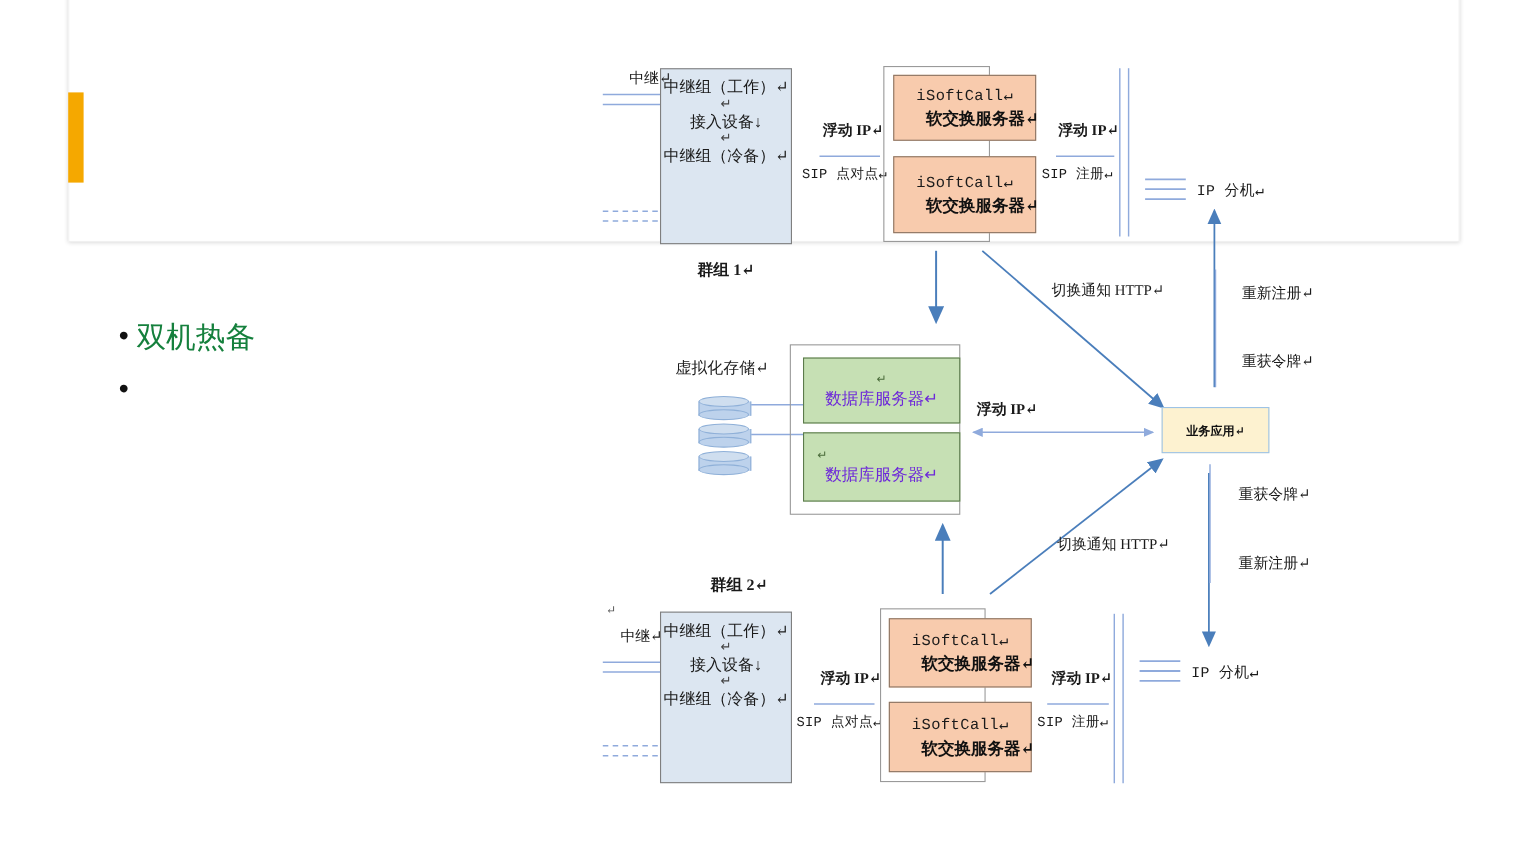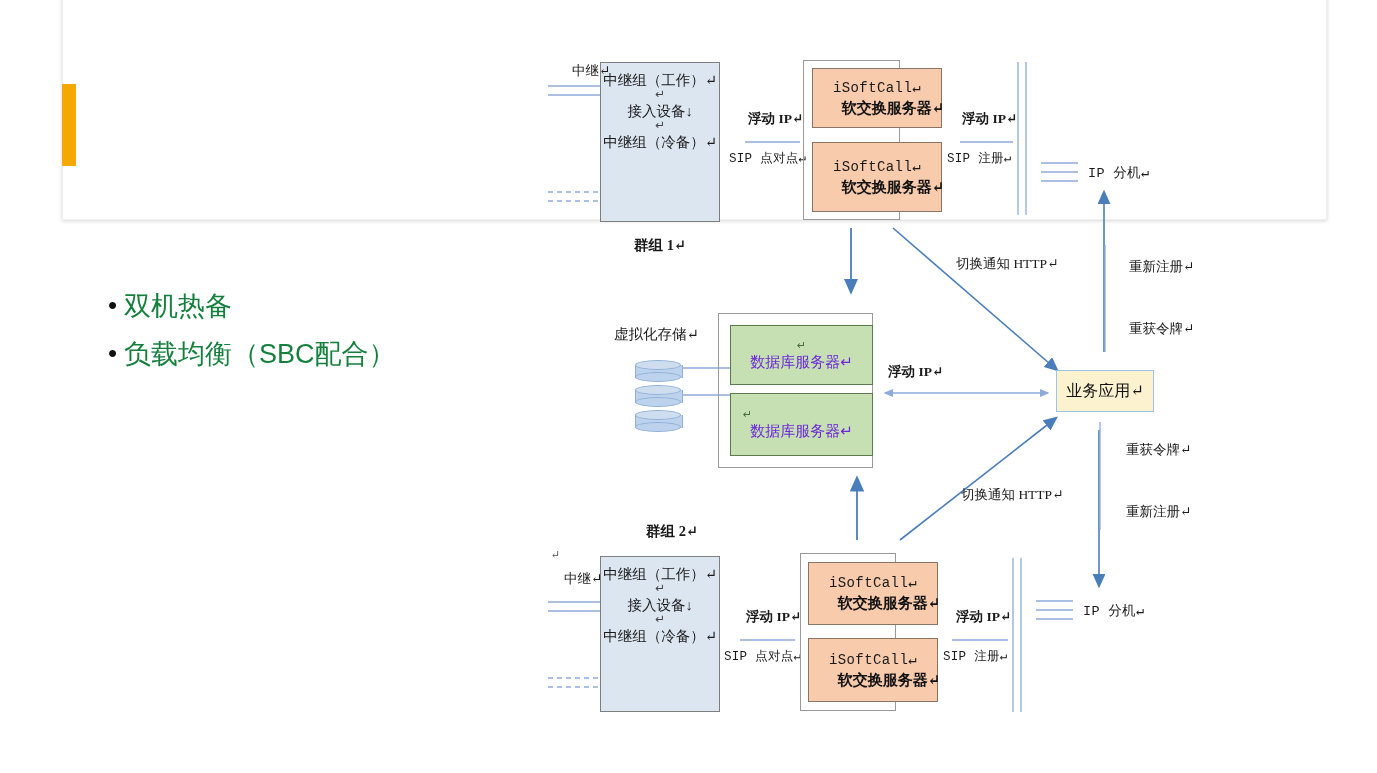--- a/index.html
+++ b/index.html
@@ -92,21 +92,21 @@
     font-size:15px;color:#6d28d9;white-space:nowrap;
   }
 
   
   .app-box{
     border:1px solid #9dc3e6;background:#fdf2d0;
     display:flex;align-items:center;justify-content:center;
   }
   .app-label{
     font-family:"Liberation Serif","DejaVu Serif",serif;
-    font-size:16px;color:#111;white-space:nowrap;
+    font-size:11px;color:#111;white-space:nowrap;font-weight:bold;
   }
 
   
   .lbl{
     position:absolute;white-space:nowrap;color:#1a1a1a;
     font-family:"Liberation Serif","DejaVu Serif",serif;
   }
   .lbl-cn{font-size:14.5px;}
   .lbl-cn-sm{font-size:13.5px;margin-left:16px;}
   .lbl-bold{font-weight:bold;font-size:14.5px;}
@@ -138,21 +138,20 @@
   <div class="title-card"></div>
   <div class="accent-bar"></div>
 
   <div class="bullets">
     <div class="bullet-row">
       <span class="bullet-dot">•</span>
       <span class="bullet-text">双机热备</span>
     </div>
     <div class="bullet-row">
       <span class="bullet-dot">•</span>
-      <span class="bullet-text">负载均衡（SBC配合）</span>
     </div>
   </div>
 
   <div id="diagram">
 
     <svg width="1377" height="773">
       <defs>
         <marker id="ah" markerWidth="9" markerHeight="9" refX="7.5" refY="4" orient="auto">
           <path d="M0,0 L9,4 L0,8 z" fill="#4a7ebb"></path>
         </marker>

